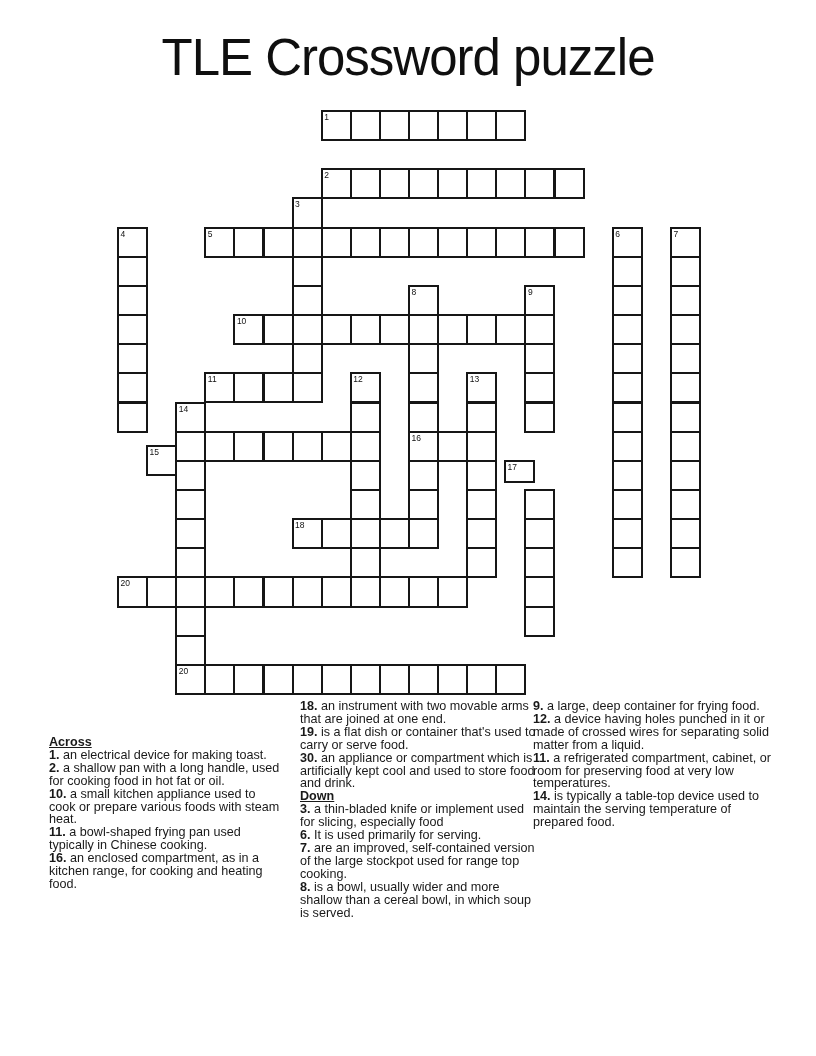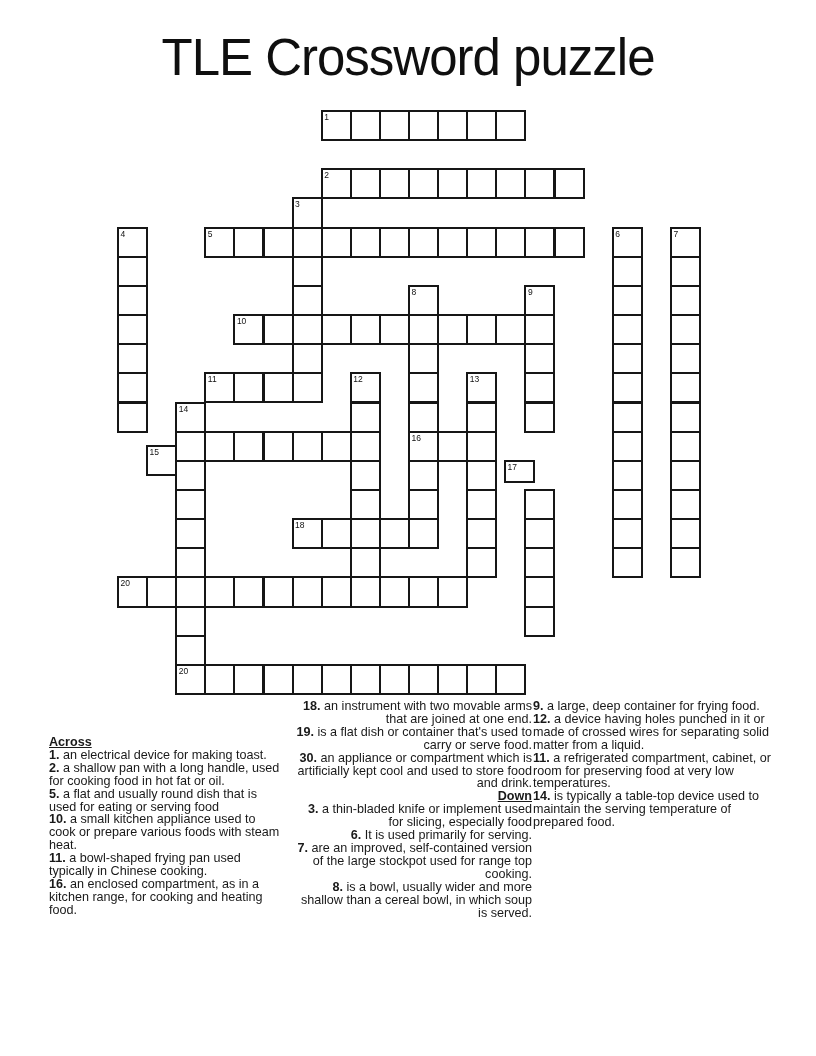--- a/index.html
+++ b/index.html
@@ -44,21 +44,21 @@
     color: #111111;
   }
   .clue-col {
     position: absolute;
     top: 700px;
     font-size: 12.6px;
     line-height: 12.9px;
     color: #191919;
   }
   #clues-col-1 { left: 49px;  width: 236px; margin-top: 36px; }
-  #clues-col-2 { left: 290px; width: 242px; text-align: right; }
+  #clues-col-2 { left: 300px; width: 242px; }
   #clues-col-3 { left: 533px; width: 238px; }
   .clue-header {
     font-weight: bold;
     text-decoration: underline;
   }
   .clue b { font-weight: bold; }
 </style>
 </head>
 <body>
 
@@ -257,21 +257,20 @@
     <div class="cell" style="left: 407.4px; top: 408.1px; width: 31.1px; height: 31.15px; border-color: rgb(22, 22, 22);"></div>
     <div class="cell" style="left: 407.4px; top: 437.25px; width: 31.1px; height: 31.15px; border-color: rgb(22, 22, 22);"></div>
     <div class="cell" style="left: 407.4px; top: 466.4px; width: 31.1px; height: 31.15px; border-color: rgb(22, 22, 22);"></div>
     <div class="cell" style="left: 407.4px; top: 495.55px; width: 31.1px; height: 31.15px; border-color: rgb(22, 22, 22);"></div>
   </div>
 
 <div id="clues-col-1" class="clue-col">
     <div class="clue-header">Across</div>
     <div class="clue"><b>1. </b>an electrical device for making toast.</div>
     <div class="clue"><b>2. </b>a shallow pan with a long handle, used for cooking food in hot fat or oil.</div>
-    <div class="clue"><b>5. </b>a flat and usually round dish that is used for eating or serving food</div>
     <div class="clue"><b>10. </b>a small kitchen appliance used to cook or prepare various foods with steam heat.</div>
     <div class="clue"><b>11. </b>a bowl-shaped frying pan used typically in Chinese cooking.</div>
     <div class="clue"><b>16. </b>an enclosed compartment, as in a kitchen range, for cooking and heating food.</div>
   </div>
 <div id="clues-col-2" class="clue-col">
     <div class="clue"><b>18. </b>an instrument with two movable arms that are joined at one end.</div>
     <div class="clue"><b>19. </b>is a flat dish or container that's used to carry or serve food.</div>
     <div class="clue"><b>30. </b>an appliance or compartment which is artificially kept cool and used to store food and drink.</div>
     <div class="clue-header">Down</div>
     <div class="clue"><b>3. </b>a thin-bladed knife or implement used for slicing, especially food</div>

